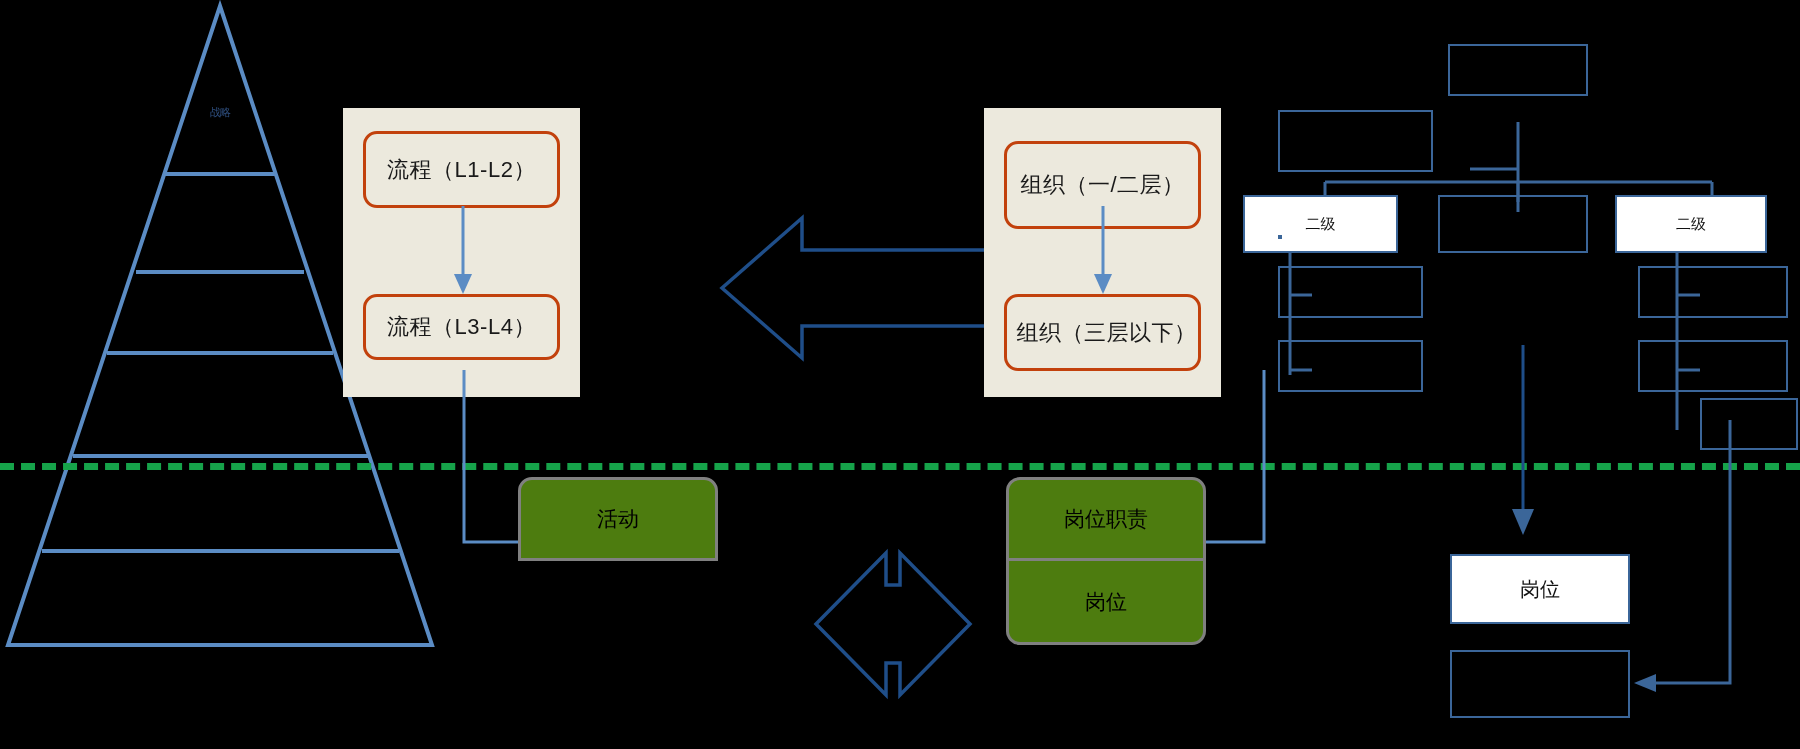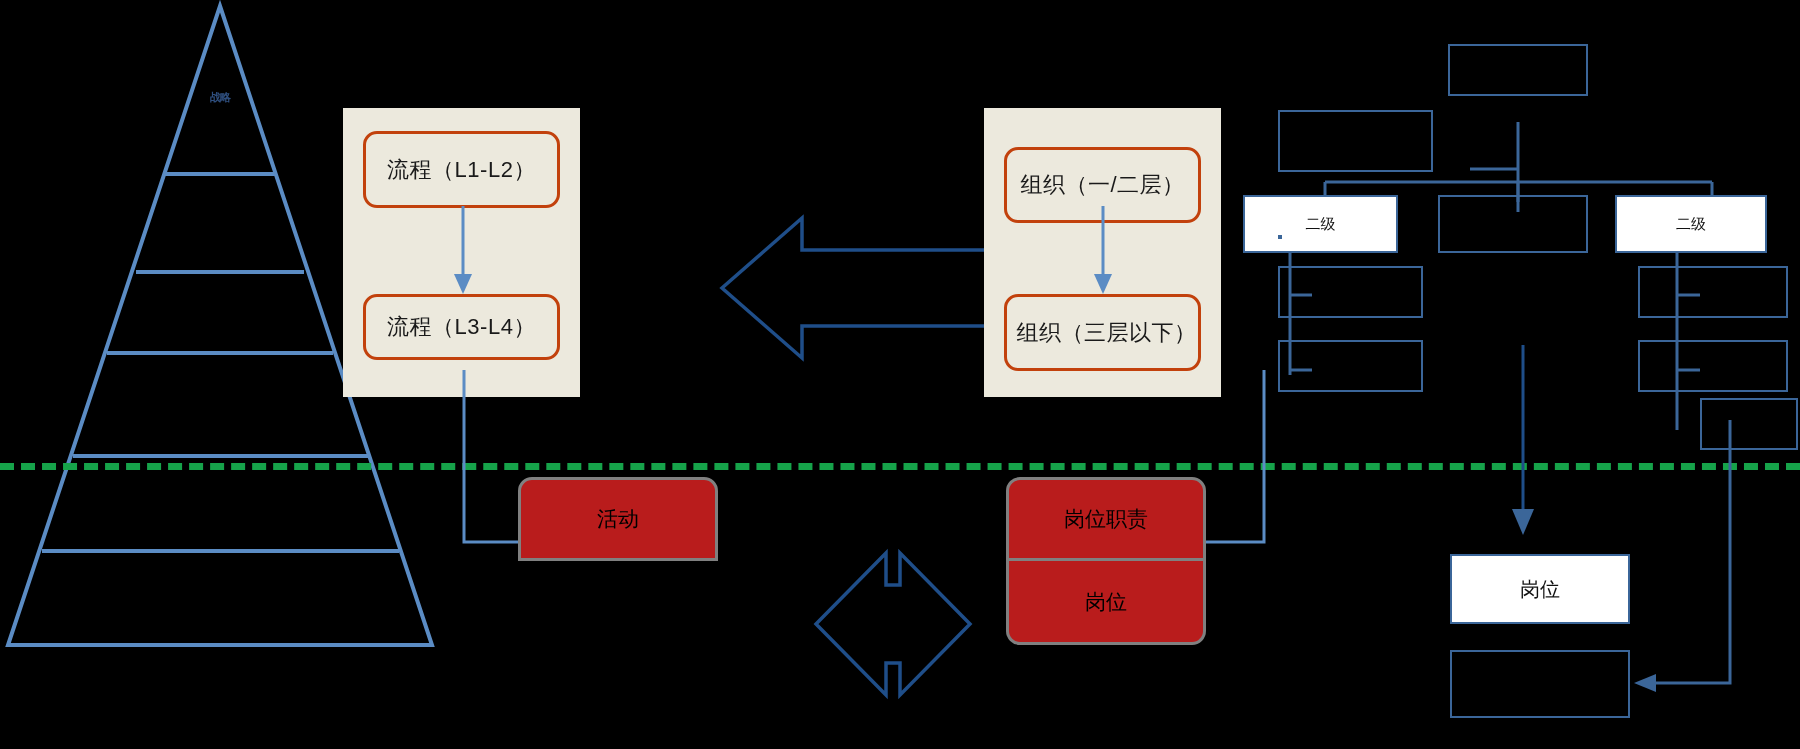--- a/index.html
+++ b/index.html
@@ -33,21 +33,21 @@
     align-items: center;
     justify-content: center;
     color: #1a1a1a;
     font-size: 22px;
     letter-spacing: 0.5px;
     box-sizing: border-box;
   }
 
   
   .tbox {
-    background: #b91c1c;
+    background: #4d7c0f;
     border: 3px solid #808080;
     box-sizing: border-box;
     display: flex;
     align-items: center;
     justify-content: center;
     color: #000000;
     font-size: 21px;
   }
   .tbox-top { border-radius: 14px 14px 0 0; }
   .tbox-bot { border-radius: 0 0 14px 14px; border-top: none; }
@@ -97,21 +97,21 @@
     <svg width="440" height="749" viewBox="0 0 440 749">
 
       <path class="pyr-stroke" d="M 220 6 L 432 645 L 8 645 Z"></path>
 
       <line class="pyr-stroke" x1="164" y1="174" x2="276" y2="174"></line>
       <line class="pyr-stroke" x1="136" y1="272" x2="304" y2="272"></line>
       <line class="pyr-stroke" x1="107" y1="353" x2="333" y2="353"></line>
       <line class="pyr-stroke" x1="73" y1="456" x2="368" y2="456"></line>
       <line class="pyr-stroke" x1="42" y1="551" x2="399" y2="551"></line>
     </svg>
-    <div class="abs apex-label" style="left:200px; top:92px; width:40px;font-weight:bold;">战略</div>
+    <div class="abs apex-label" style="left:200px; top:107px; width:40px;">战略</div>
   </div>
 
   <div class="abs panel" style="left:343px; top:108px; width:237px; height:289px;"></div>
 
   <div class="abs rbox" style="left:363px; top:131px; width:197px; height:77px;">流程（L1-L2）</div>
 
   <div class="abs rbox" style="left:363px; top:294px; width:197px; height:66px;">流程（L3-L4）</div>
 
   <div class="abs" style="left:448px; top:206px; width:30px; height:92px;">
     <svg width="30" height="92" viewBox="0 0 30 92">
@@ -121,21 +121,21 @@
   </div>
 
   <div class="abs" style="left:714px; top:213px; width:368px; height:150px;">
     <svg width="368" height="150" viewBox="0 0 368 150">
       <path class="arrow-stroke" d="M 88 5 L 8 75 L 88 145 L 88 113 L 280 113 L 280 145 L 360 75 L 280 5 L 280 37 L 88 37 Z"></path>
     </svg>
   </div>
 
   <div class="abs panel" style="left:984px; top:108px; width:237px; height:289px;"></div>
 
-  <div class="abs rbox" style="left:1004px; top:147px; width:197px; height:76px;">组织（一/二层）</div>
+  <div class="abs rbox" style="left:1004px; top:141px; width:197px; height:88px;">组织（一/二层）</div>
 
   <div class="abs rbox" style="left:1004px; top:294px; width:197px; height:77px;padding-left:8px;">组织（三层以下）</div>
 
   <div class="abs" style="left:1088px; top:206px; width:30px; height:92px;">
     <svg width="30" height="92" viewBox="0 0 30 92">
       <line class="conn-stroke" x1="15" y1="0" x2="15" y2="74"></line>
       <path class="conn-fill" d="M 15 88 L 6 68 L 24 68 Z"></path>
     </svg>
   </div>
 

